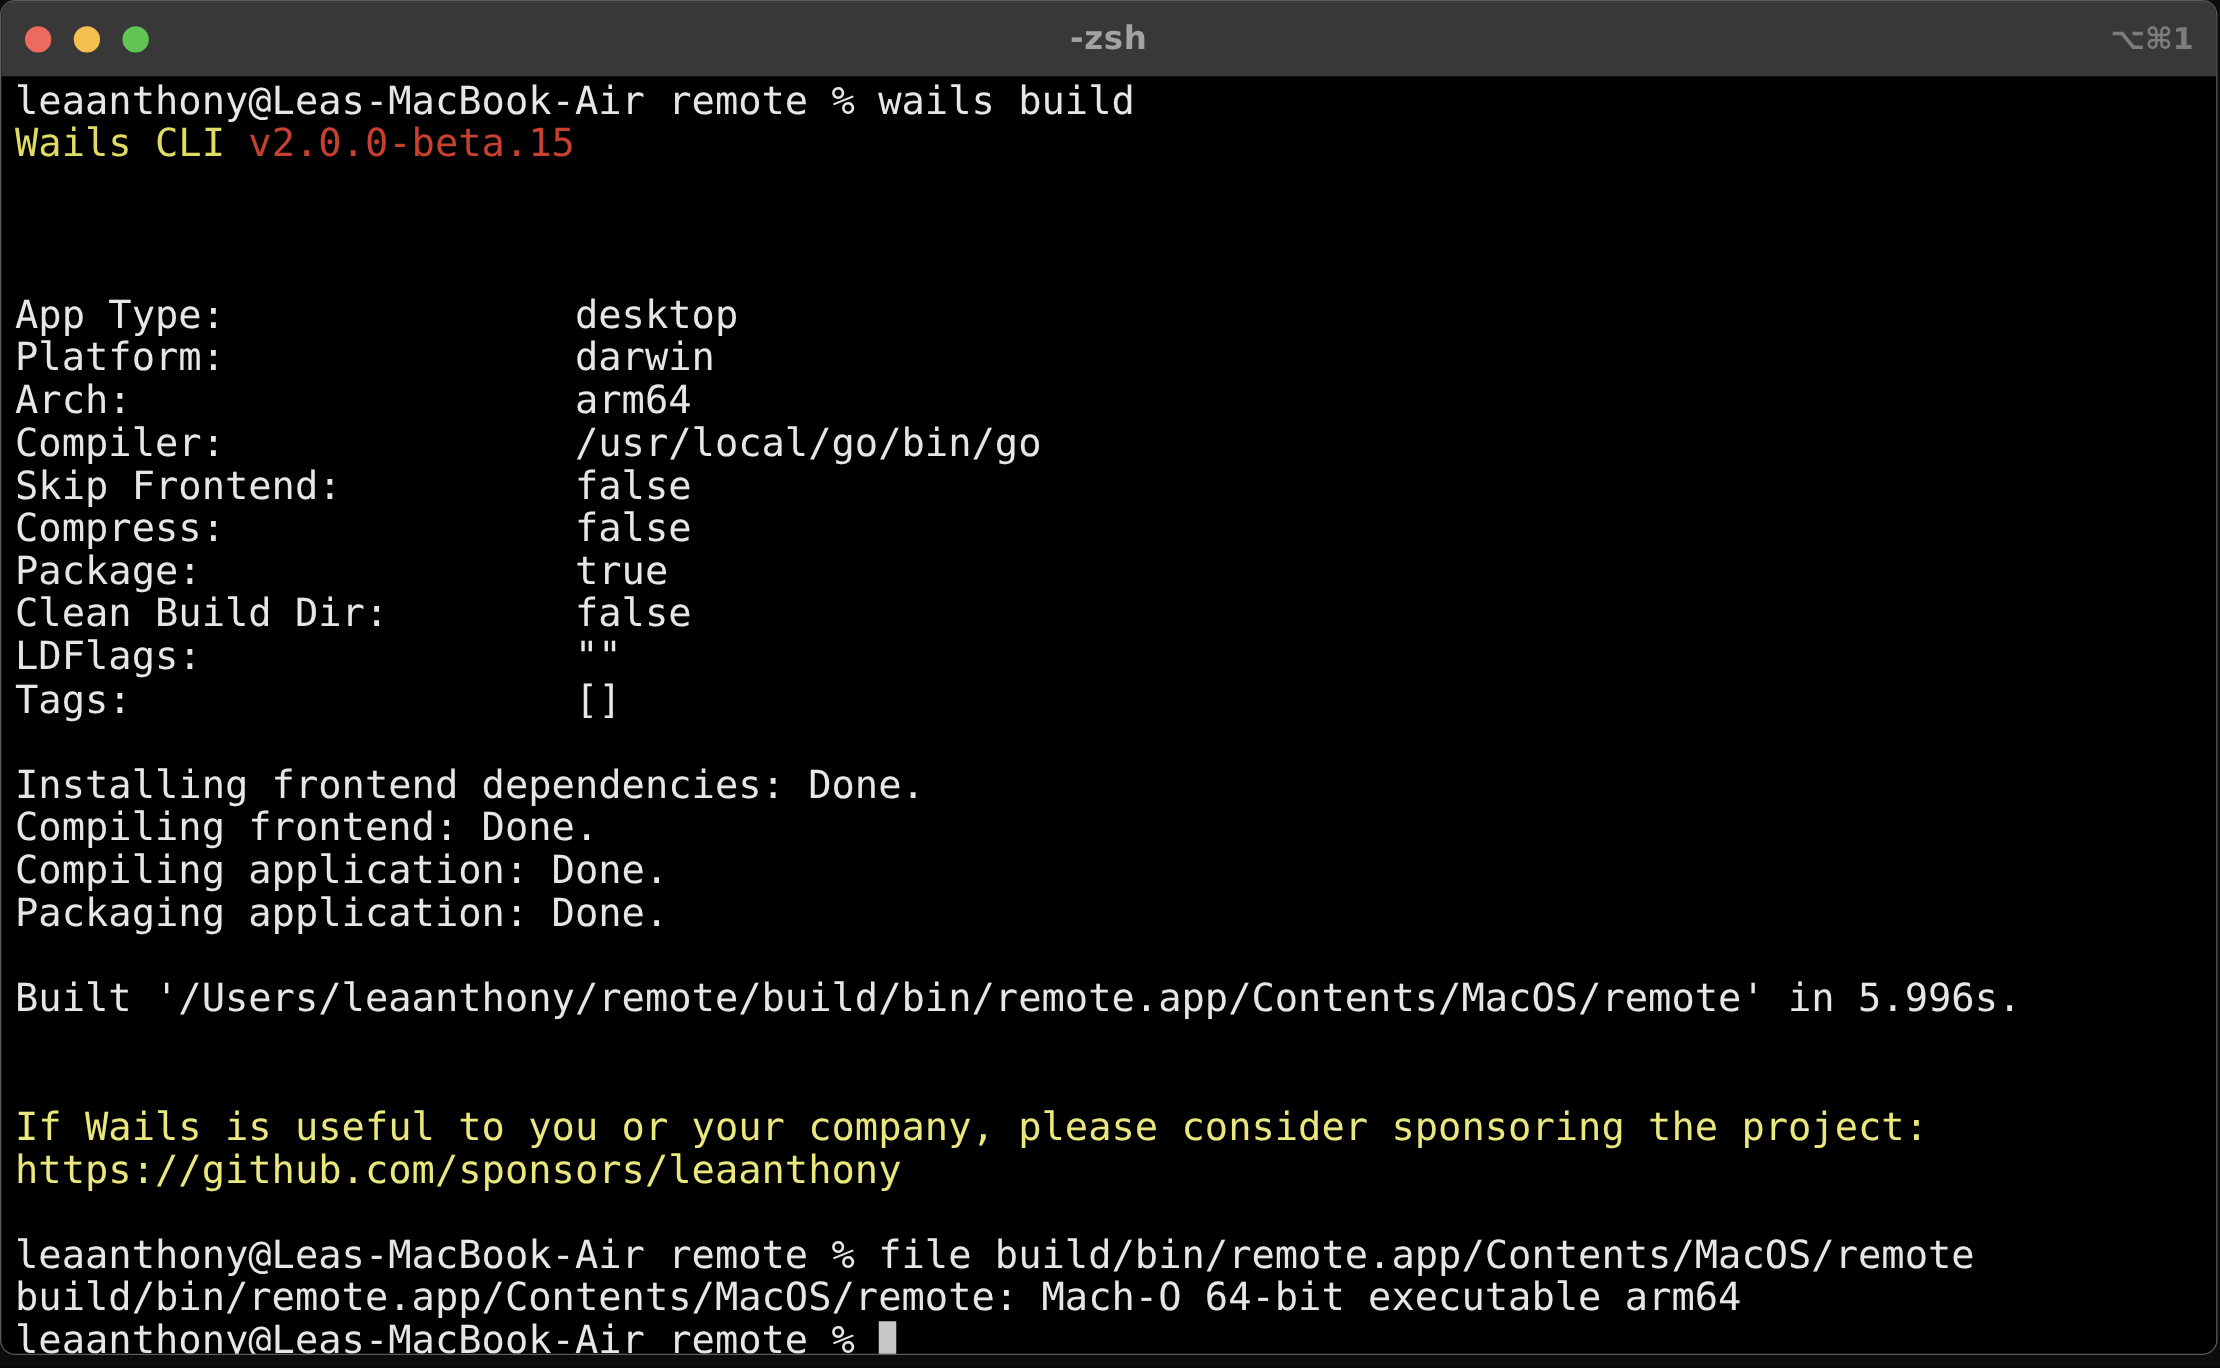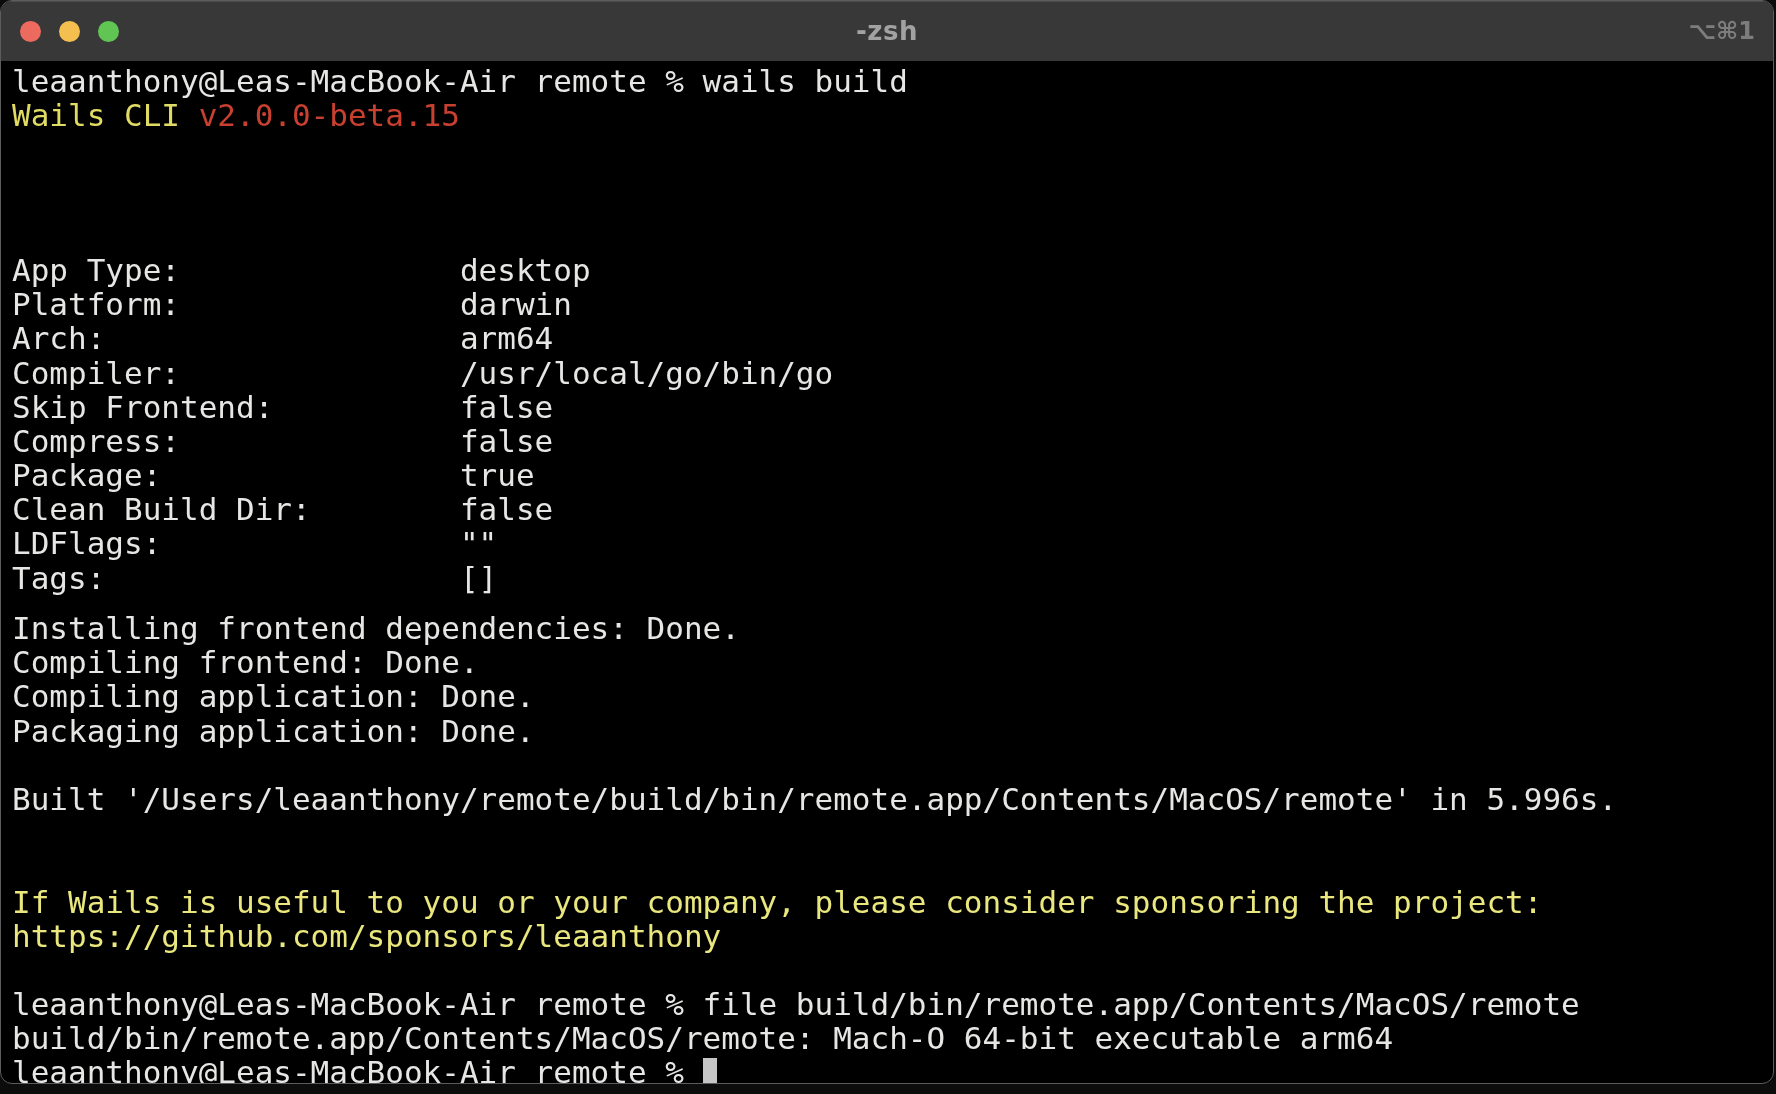--- a/index.html
+++ b/index.html
@@ -60,21 +60,21 @@
   }
   .content {
     padding: 3px 0 0 11px;
     font-family: "DejaVu Sans Mono", monospace;
     font-size: 31px;
     line-height: 34.2px;
     white-space: pre;
     color: #e6e6e4;
   }
   .row { height: 34.2px; }
-  .kv-label { display: inline-block; width: 24ch; margin-top: 18px; }
+  .kv-label { display: inline-block; width: 24ch; }
   .cursor {
     display: inline-block;
     width: 14px;
     height: 31px;
     vertical-align: -6px;
   }
 </style>
 </head>
 <body>
 

